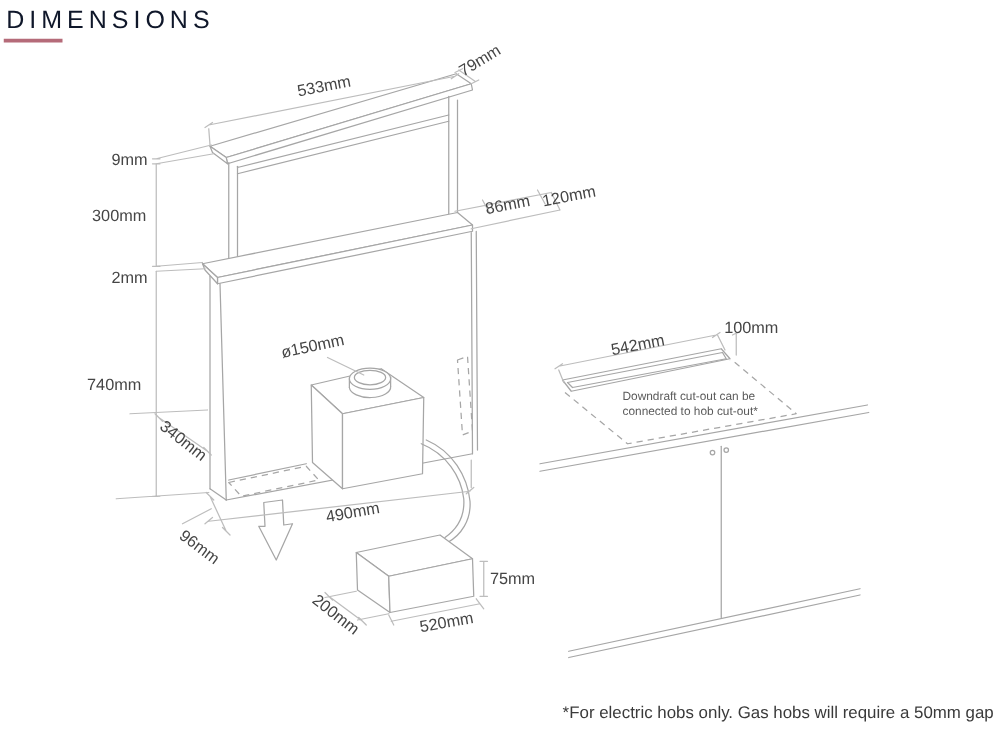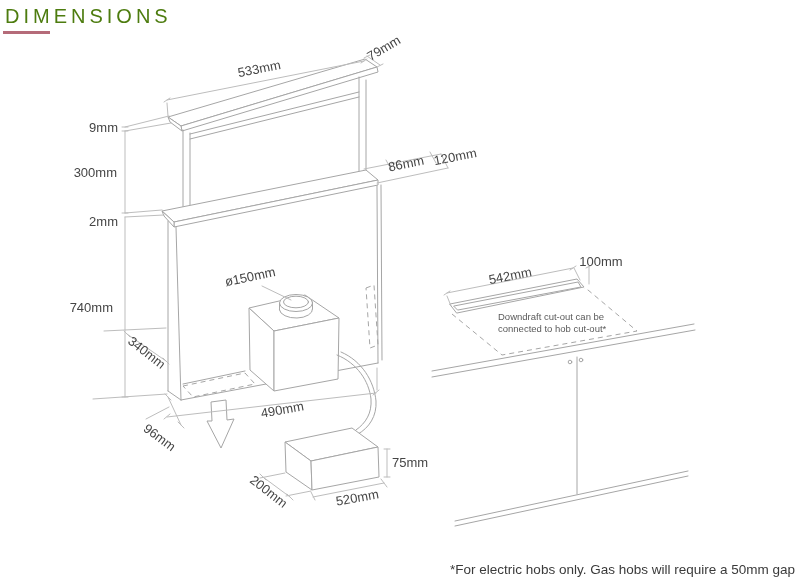--- a/index.html
+++ b/index.html
@@ -1,19 +1,19 @@
 <!DOCTYPE html>
 <html><head>
 <meta charset="utf-8">
 <style>
   html,body{margin:0;padding:0;background:#ffffff;}
   body{width:800px;height:588px;position:relative;overflow:hidden;
        font-family:"Liberation Sans", sans-serif;}
   .title{position:absolute;left:5px;top:5px;font-size:20px;letter-spacing:4px;
-         color:#4d7c0f;font-weight:400;}
+         color:#0f172a;font-weight:400;}
   .accent-bar{position:absolute;left:3px;top:31px;width:47px;height:3px;}
   .footnote{position:absolute;right:5px;top:562px;font-size:13.5px;color:#3a3a3a;margin-left:12px;}
   svg{position:absolute;left:0;top:0;}
   .obj{stroke:#a6a6a6;stroke-width:1;fill:none;stroke-linejoin:round;stroke-linecap:round;}
   .objw{stroke:#a6a6a6;stroke-width:1;fill:#ffffff;stroke-linejoin:round;}
   .dim{stroke:#bdbdbd;stroke-width:1;fill:none;stroke-linecap:round;}
   .dash{stroke:#a6a6a6;stroke-width:1;fill:none;stroke-dasharray:5 4;stroke-linejoin:round;}
   .lbl{fill:#454545;font-size:13px;font-family:"Liberation Sans",sans-serif;}
   .note{fill:#5a5a5a;font-size:9.5px;font-family:"Liberation Sans",sans-serif;}
 </style>

